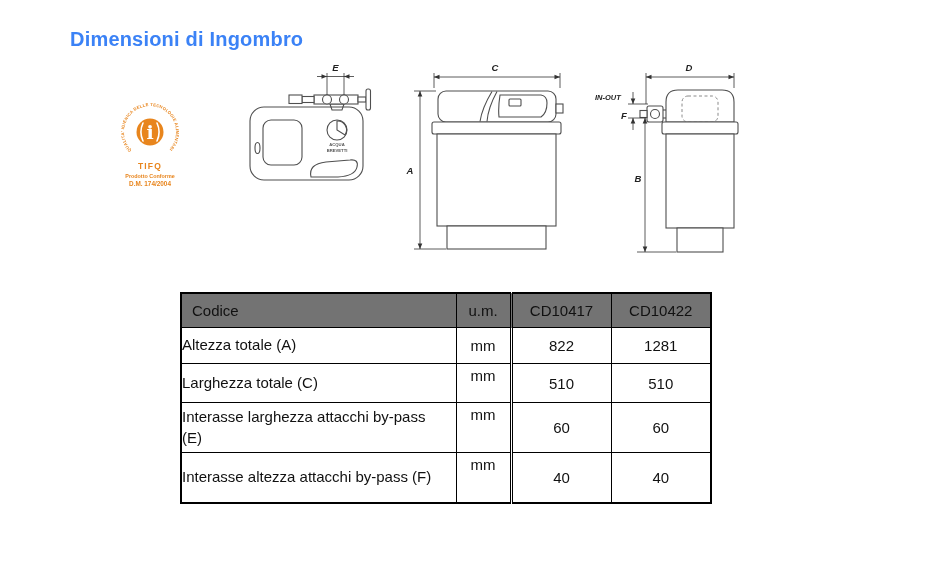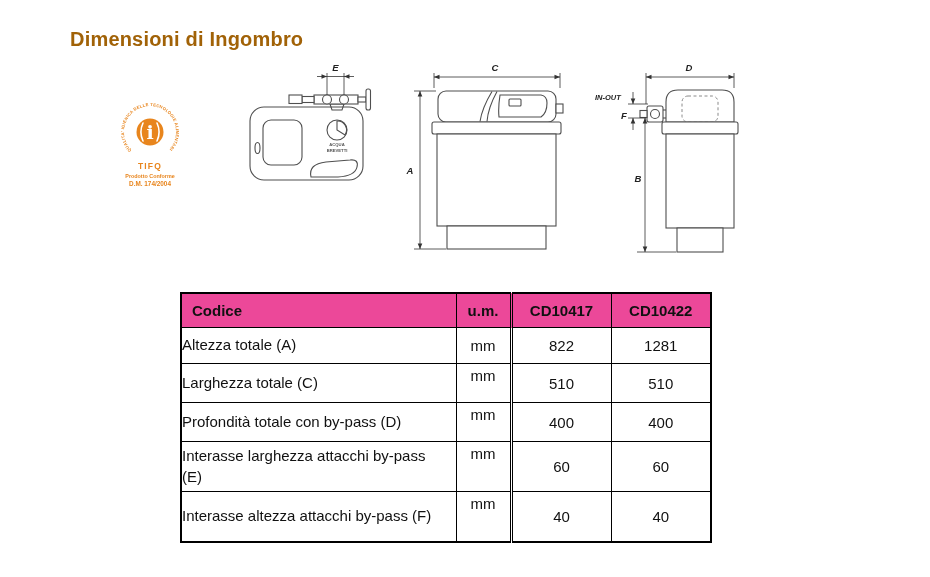--- a/index.html
+++ b/index.html
@@ -2,21 +2,21 @@
 <html><head>
 <meta charset="utf-8">
 <style>
   html,body { margin:0; padding:0; }
   body {
     width:930px; height:577px; background:#ffffff; position:relative;
     font-family:"Liberation Sans", sans-serif; color:#1a1a1a; overflow:hidden;
   }
   .title {
     position:absolute; left:70px; top:28px; margin:0;
-    font-size:20px; font-weight:bold; color:#a16207; letter-spacing:0.2px;
+    font-size:20px; font-weight:bold; color:#3b82f6; letter-spacing:0.2px;
   }
   .logo-svg { position:absolute; left:108px; top:94px; }
   .drawings-svg { position:absolute; left:240px; top:60px; }
 
   
   .ring-text  { font:700 4.2px "Liberation Sans", sans-serif; fill:#e8851d; letter-spacing:0.25px; }
   .disc-i     { font:700 19px "DejaVu Serif", serif; fill:#ffffff; text-anchor:middle; }
   .tifq       { font:700 8.5px "Liberation Sans", sans-serif; fill:#e8851d; text-anchor:middle; letter-spacing:1.2px; }
   .logo-small { font:700 5.4px "Liberation Sans", sans-serif; fill:#e8851d; text-anchor:middle; }
   .logo-dm    { font:700 6.4px "Liberation Sans", sans-serif; fill:#e8851d; text-anchor:middle; }
@@ -32,21 +32,21 @@
 
   
   table.dims {
     position:absolute; left:180px; top:292px; width:530px;
     border-collapse:collapse; table-layout:fixed;
     font-size:15px; color:#111;
   }
   table.dims th, table.dims td { border:1.5px solid #000; padding:0; }
   table.dims { border:2px solid #000; }
   table.dims thead th {
-    background:#ec4899; font-weight:bold; height:33px; text-align:center;
+    background:#737373; font-weight:normal; height:33px; text-align:center;
   }
   table.dims thead th.lbl { text-align:left; padding-left:10px; }
   table.dims td { height:35px; text-align:center; vertical-align:middle; }
   table.dims td.lbl { text-align:left; padding-right:8px; line-height:1.35; }
   table.dims td.vt { vertical-align:top; padding-top:3px; }
   table.dims col.c-um + col, table.dims .dbl { border-left:3px double #000; }
   table.dims tr.tall td { height:46px; }
 </style>
 </head>
 <body>
@@ -195,26 +195,20 @@
       <td>mm</td>
       <td class="dbl">822</td>
       <td>1281</td>
     </tr>
     <tr>
       <td class="lbl">Larghezza totale (C)</td>
       <td class="vt">mm</td>
       <td class="dbl">510</td>
       <td>510</td>
     </tr>
-    <tr>
-      <td class="lbl">Profondità totale con by-pass (D)</td>
-      <td class="vt">mm</td>
-      <td class="dbl">400</td>
-      <td>400</td>
-    </tr>
     <tr class="tall">
       <td class="lbl">Interasse larghezza attacchi by-pass (E)</td>
       <td class="vt">mm</td>
       <td class="dbl">60</td>
       <td>60</td>
     </tr>
     <tr class="tall">
       <td class="lbl">Interasse altezza attacchi by-pass (F)</td>
       <td class="vt">mm</td>
       <td class="dbl">40</td>

